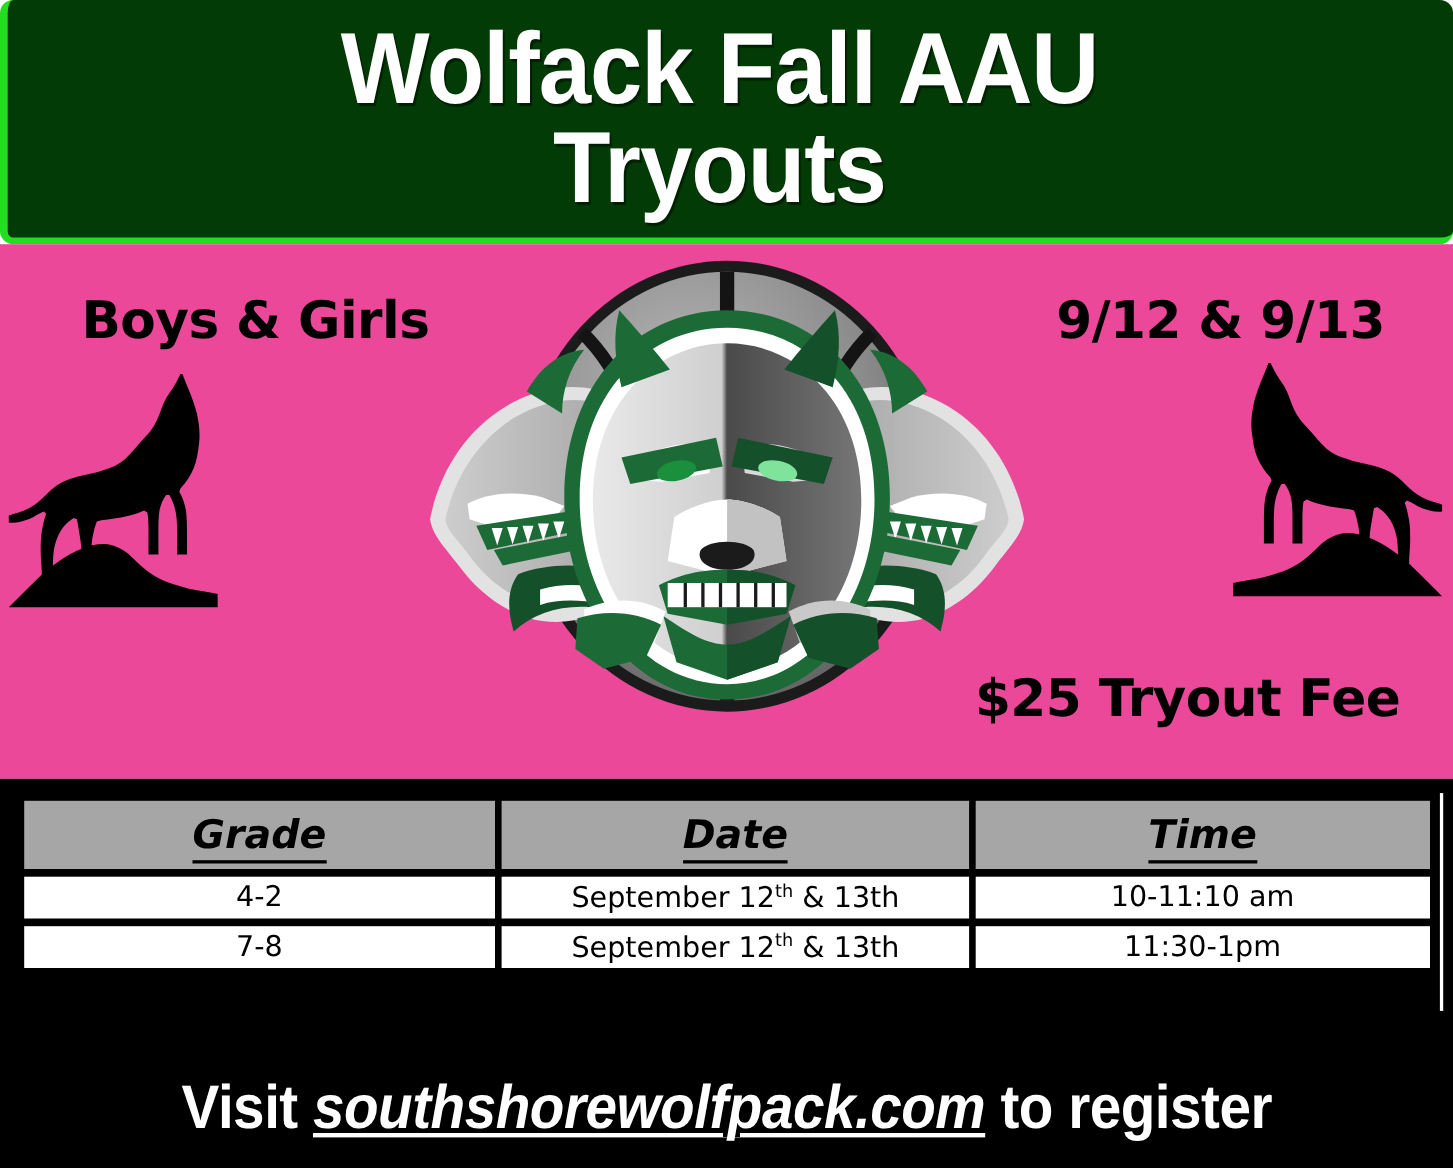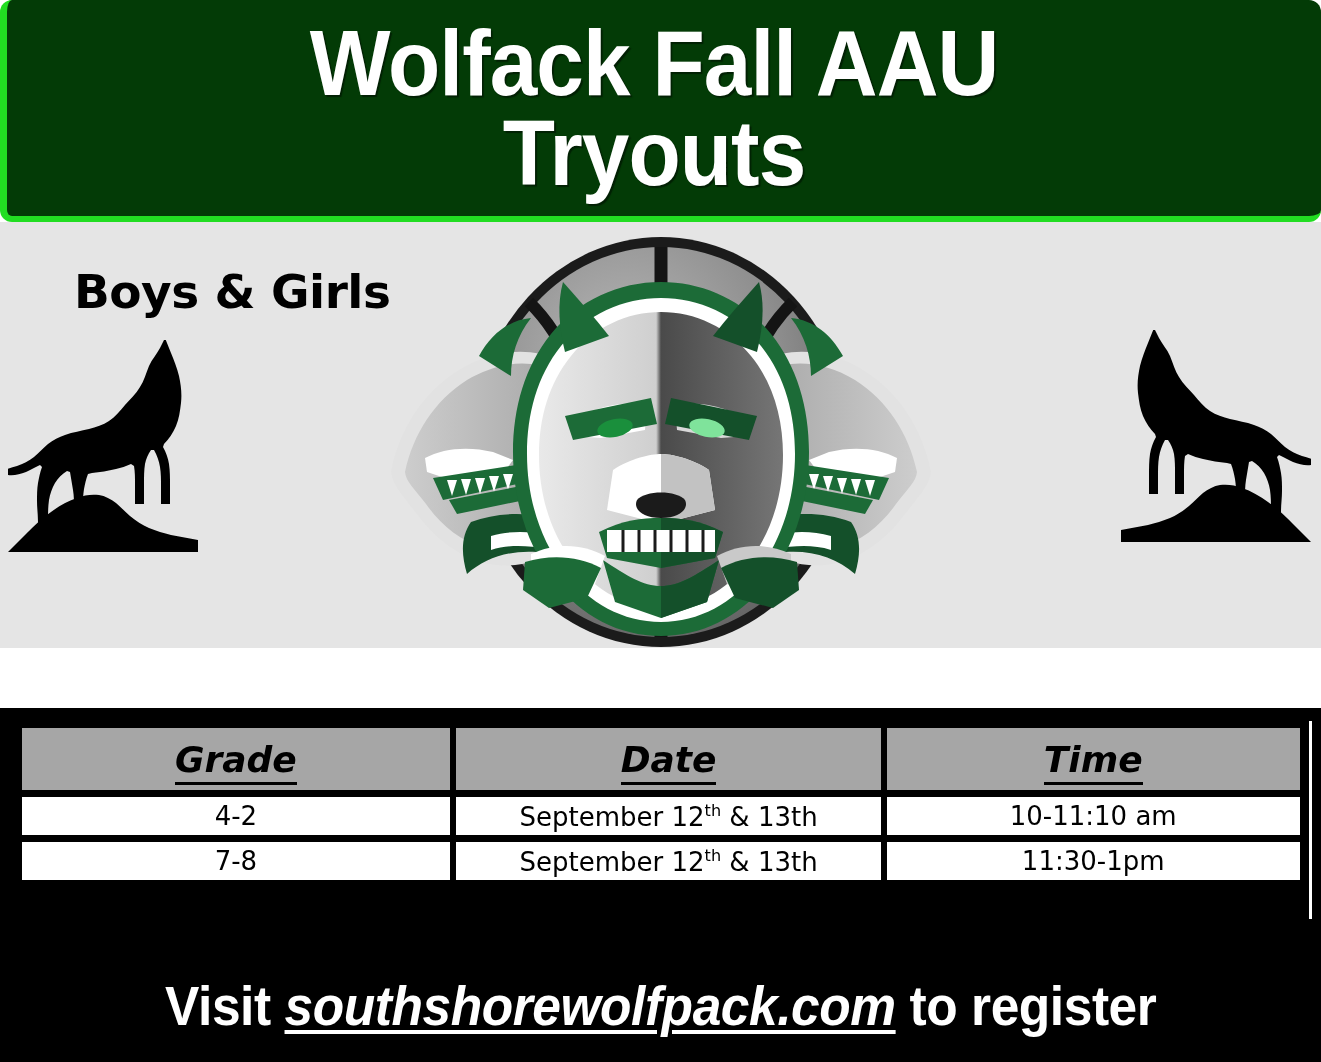--- a/index.html
+++ b/index.html
@@ -44,22 +44,22 @@
     padding-right: 22px;
     white-space: pre-line;
   }
 
   
   .middle {
     position: absolute;
     left: 0;
     top: 222px;
     width: 1321px;
-    height: 426px;
-    background: #e5e5e5;
+    height: 486px;
+    background: #ec4899;
   }
 
   .corner-text {
     position: absolute;
     color: #000000;
     font-family: "DejaVu Sans", sans-serif;
     font-weight: bold;
     font-size: 47px;
     white-space: nowrap;
     letter-spacing: -0.5px;
@@ -179,20 +179,22 @@
 <body>
 
 <div class="header-banner">
   <div class="header-title">Wolfack Fall AAU
 Tryouts</div>
 </div>
 
 <div class="middle">
 
   <div class="corner-text ct-boys">Boys &amp; Girls</div>
+  <div class="corner-text ct-dates">9/12 &amp; 9/13</div>
+  <div class="corner-text ct-fee">$25 Tryout Fee</div>
 
   <div class="wolf-sil wolf-left">
     <svg viewBox="0 0 190 220" width="190" height="220" aria-hidden="true">
       <path fill="#000000" d="M152 8 c-3 6 -8 11 -11 18 c-3 7 -5 15 -9 21 c-4 7 -10 12 -15 18 c-5 6 -10 12 -16 16
         c-6 4 -13 6 -20 8 c-8 2 -16 3 -24 6 c-6 2 -12 5 -17 9 c-5 4 -9 9 -14 13 c-5 4 -11 7 -17 9
         c-4 1 -8 2 -12 4 l-2 3 l5 2 c6 1 12 -1 18 -3 c5 -2 9 -5 14 -7 l2 2 c-2 5 -3 11 -4 16
         c-1 6 -1 12 -1 18 c0 7 1 14 1 21 l1 17 l9 0 l0 -18 c0 -7 0 -14 1 -21 c1 -6 3 -12 6 -17
         c3 -5 7 -9 12 -12 l3 1 c1 6 2 12 3 18 c1 6 1 12 1 18 l0 14 l9 0 l0 -15 c0 -6 0 -12 1 -18
         c1 -5 2 -10 4 -15 l4 -1 c8 -1 16 -2 24 -4 c5 -1 10 -3 15 -5 l3 2 c1 6 1 12 1 18 l0 20 l9 0
         l0 -21 c0 -6 0 -13 1 -19 c1 -5 3 -10 6 -14 l3 0 c3 5 5 11 6 17 c1 6 1 13 1 19 l0 18 l9 0

